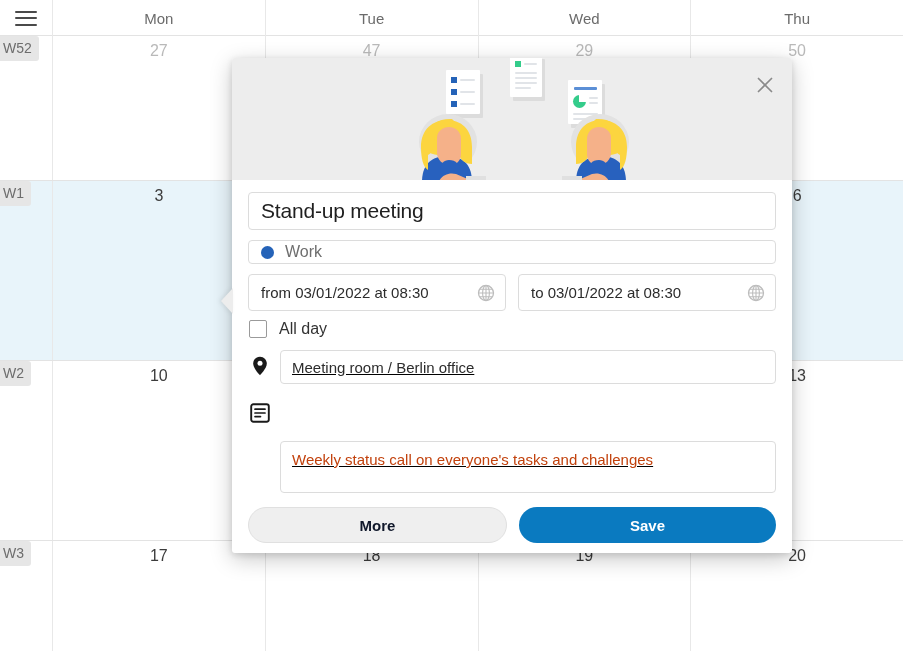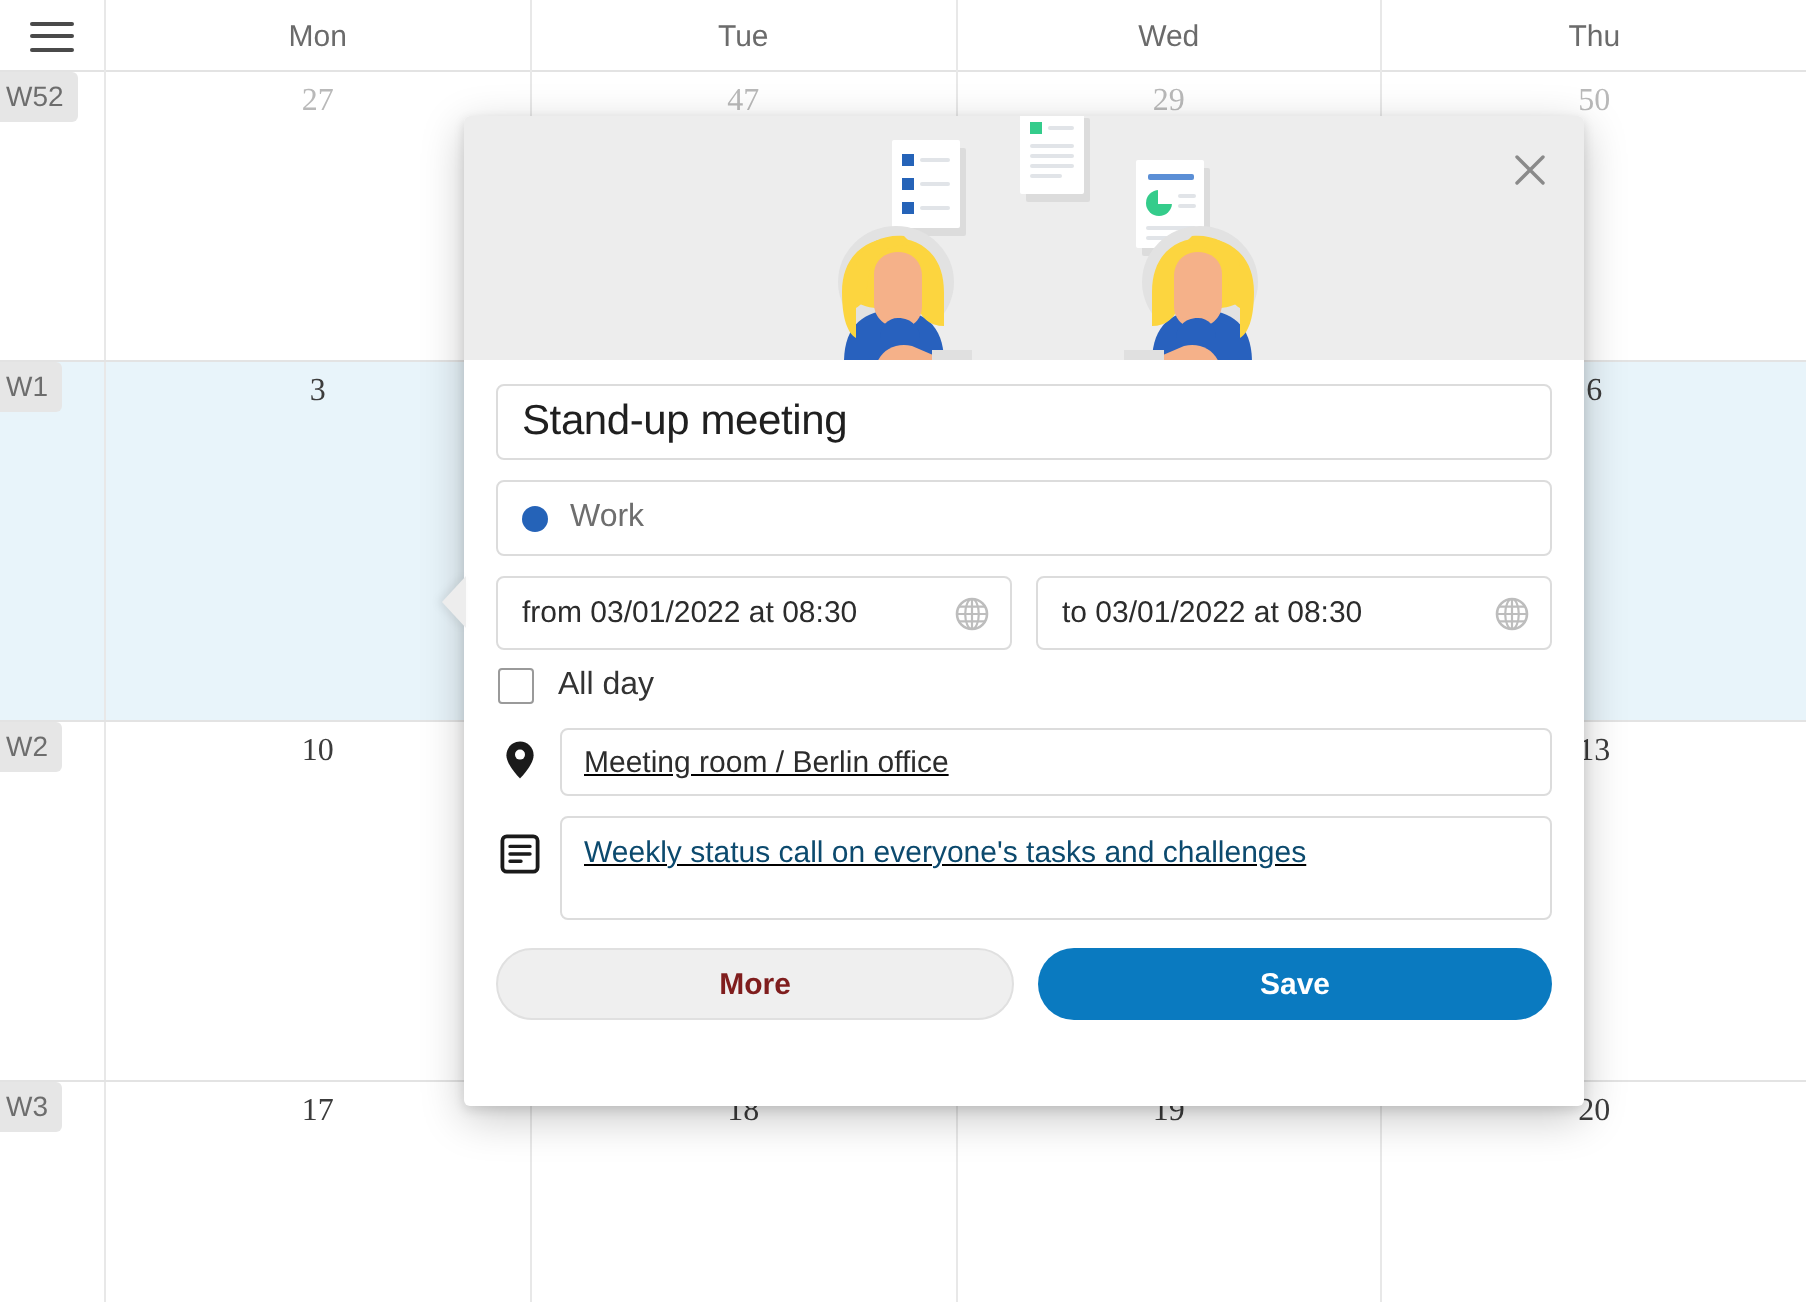--- a/index.html
+++ b/index.html
@@ -54,21 +54,21 @@
   .wk-label-cell {
     width:52px; flex:0 0 52px; position:relative;
   }
   .wk-pill {
     position:absolute; left:0; top:0;
     background:#e6e6e6; color:#6d6d6d;
     font-size:14px; padding:4px 7px 5px 3px;
     border-radius:0 3px 3px 0;
   }
   .day-cell {
-    flex:1 1 0; border-left:1px solid #e8e8e8; position:relative;font-family:Liberation Serif, serif;
+    flex:1 1 0; border-left:1px solid #e8e8e8; position:relative;
   }
   .day-num {
     position:absolute; top:6px; left:0; right:0; text-align:center;
     font-size:16px; color:#3c3c3c;
   }
   .day-num.muted { color:#b9b9b9; }
 
   
   .dialog {
     position:absolute; left:232px; top:58px;
@@ -124,21 +124,21 @@
     background:#fff; font-family:"Liberation Sans", sans-serif;
     outline:none;
   }
 
   .title-field {
     height:38px; font-size:21px; color:#1f1f1f;
     padding:0 12px; margin-bottom:10px; letter-spacing:-0.2px;
   }
 
   .cal-select {
-    height:38px; display:flex; align-items:center; padding:0 12px;
+    height:24px; display:flex; align-items:center; padding:0 12px;
     margin-bottom:10px; cursor:pointer;
   }
   .cal-dot {
     width:13px; height:13px; border-radius:50%; background:#2563b8;
     margin-right:11px; flex:0 0 13px;
   }
   .cal-name { font-size:16px; color:#6e6e6e; }
 
   .date-row { display:flex; gap:12px; margin-bottom:9px; }
   .date-fld {
@@ -159,32 +159,32 @@
   .row-icon {
     flex:0 0 24px; width:24px; height:24px; margin-right:8px;
     display:flex; align-items:center; justify-content:center; padding-top:8px;
   }
   .loc-field {
     flex:1 1 auto; height:34px; display:flex; align-items:center;
     padding:0 11px; font-size:15px; color:#2c2c2c;
   }
   .desc-field {
     flex:1 1 auto; min-height:52px; padding:8px 11px;
-    font-size:15px; color:#0c4a6e; line-height:1.35;
+    font-size:15px; color:#c2410c; line-height:1.35;margin-top:47px;
   }
   .icon-row.desc .row-icon { padding-top:14px; }
 
   .btn-row { display:flex; gap:12px; margin-top:14px; }
   .btn {
     flex:1 1 0; height:36px; border-radius:18px; border:none;
     font-size:15px; font-weight:bold; cursor:pointer;
     font-family:"Liberation Sans", sans-serif;
     display:flex; align-items:center; justify-content:center;
   }
-  .btn-more { background:#efefef; color:#7f1d1d; border:1px solid #e0e0e0; }
+  .btn-more { background:#efefef; color:#0f172a; border:1px solid #e0e0e0; }
   .btn-save { background:#0a7ac0; color:#fff; }
 </style>
 </head>
 <body>
 
 <div id="app">
 
   <div class="cal">
 
     <div class="cal-header">

